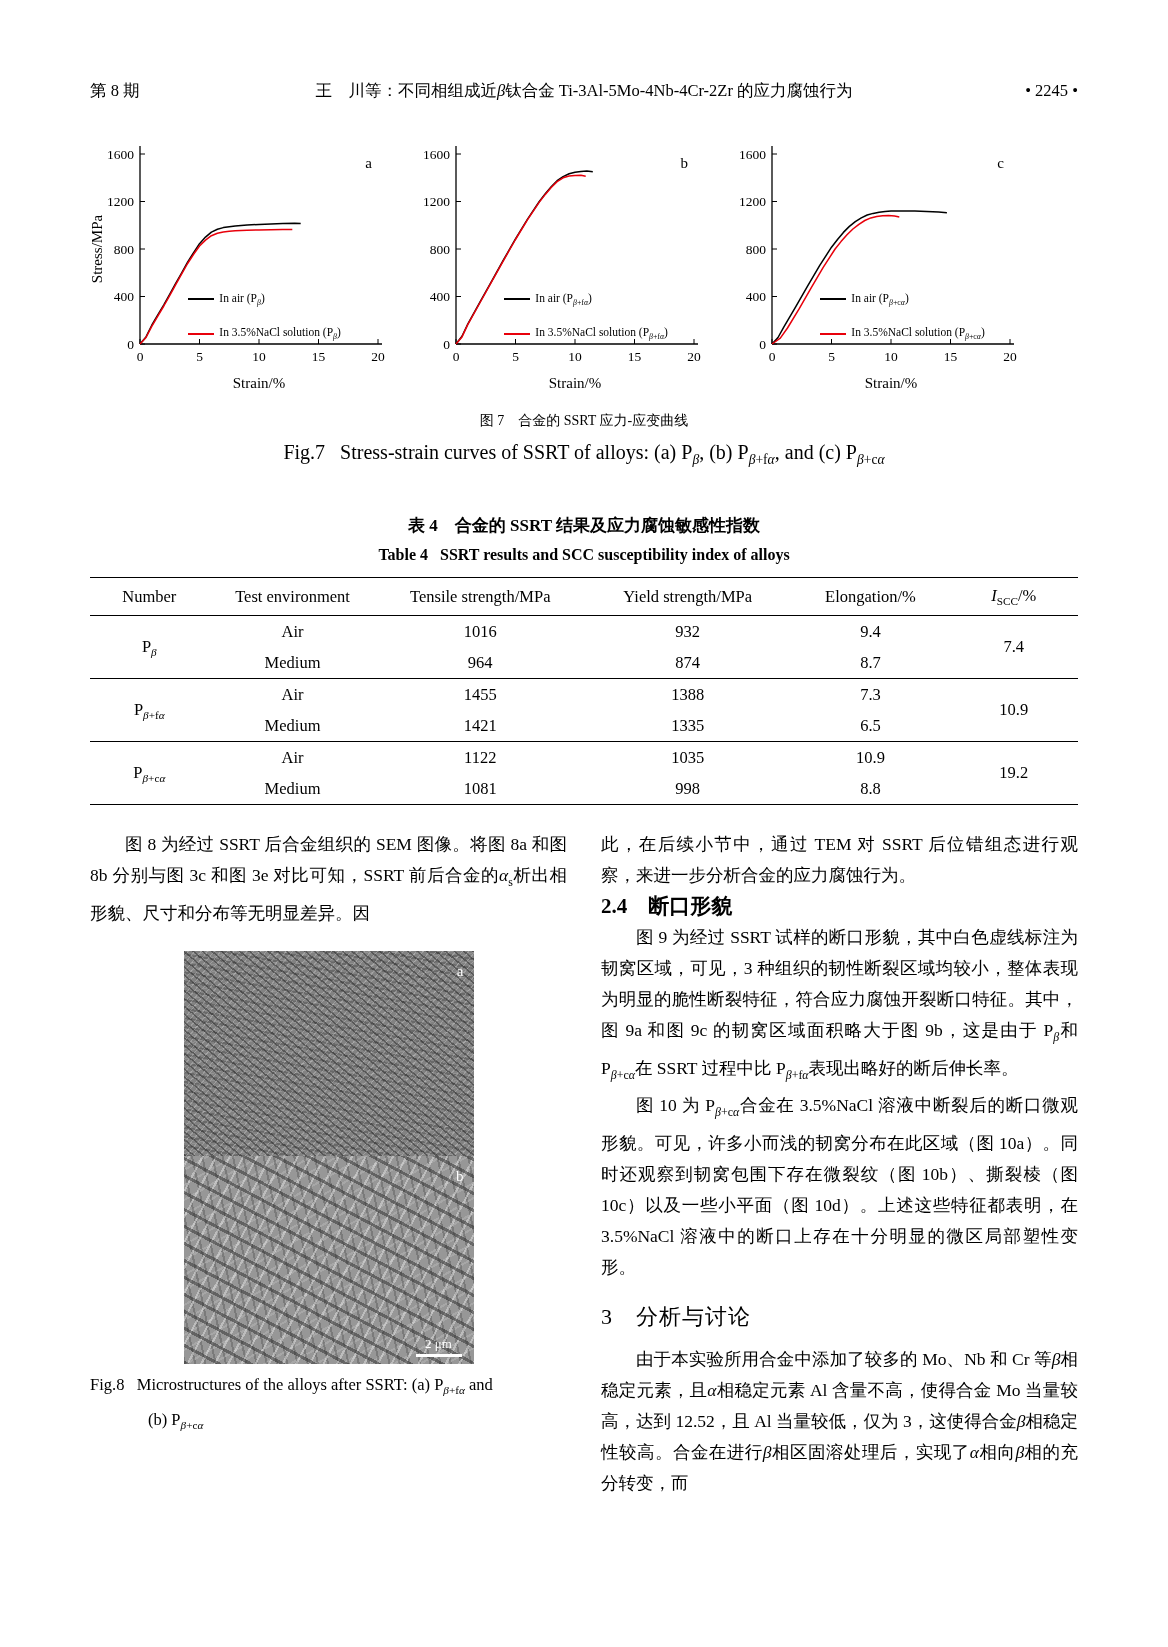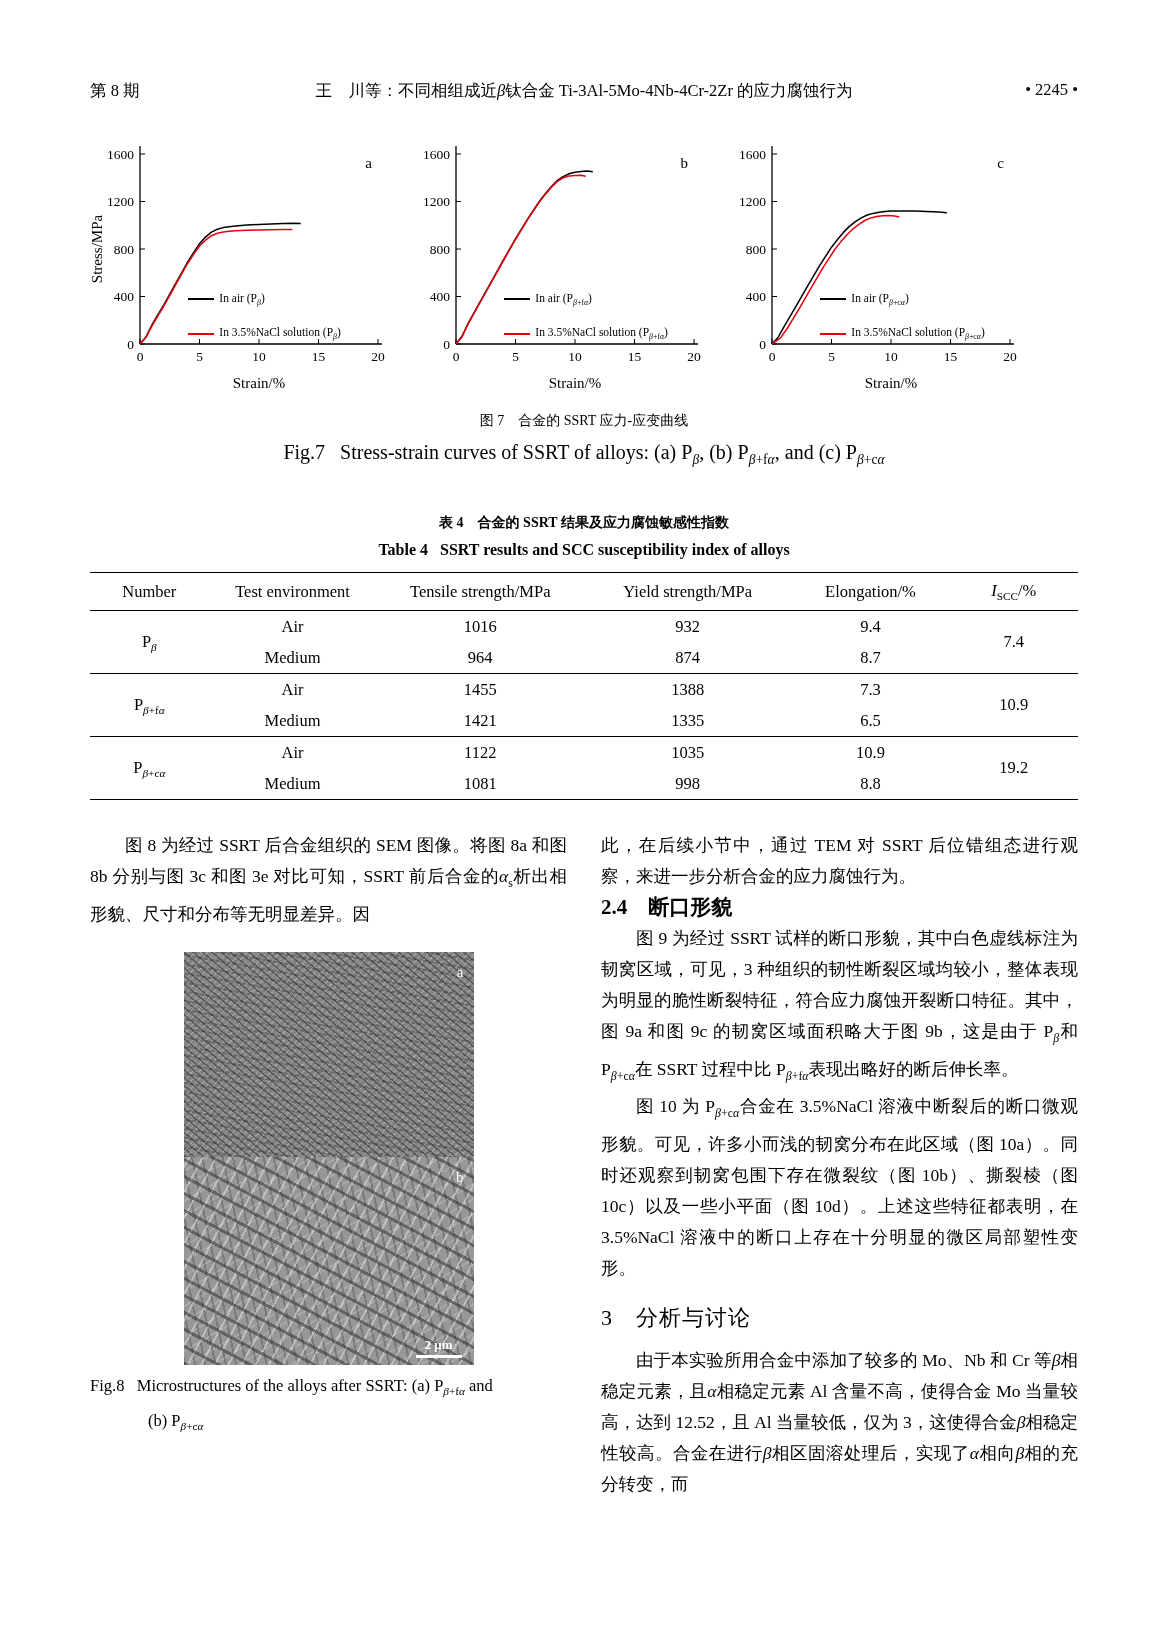--- a/index.html
+++ b/index.html
@@ -1,63 +1,63 @@
 <!DOCTYPE html>
 <html><head>
 <meta charset="utf-8">
 <style>
 *{margin:0;padding:0;box-sizing:border-box;}
 body{width:1168px;height:1647px;background:#fff;color:#000;
   font-family:"Liberation Serif","DejaVu Serif",serif;overflow:hidden;}
 .content{padding:0 90px;}
-.header{display:flex;justify-content:space-between;align-items:flex-start;padding-top:80px;font-size:16.5px;}
+.header{display:flex;justify-content:space-between;align-items:center;padding-top:80px;font-size:16.5px;}
 .header .issue{width:120px;}
 .header .pageno{width:120px;text-align:right;}
 .header .title{flex:1;text-align:center;}
 .fig7-row{display:flex;gap:18px;margin-top:38px;}
 .chart{position:relative;width:298px;height:256px;flex:0 0 auto;}
 .chart svg{display:block;}
 .chart .tick{font:13.5px "Liberation Serif",serif;fill:#000;}
 .chart .axlab{font:15px "Liberation Serif",serif;fill:#000;}
 .chart .panel{font:15px "Liberation Serif",serif;fill:#000;}
 .legend{position:absolute;left:33%;top:55%;display:flex;flex-direction:column;gap:8px;}
 .legend-row{display:flex;align-items:center;gap:5px;margin-top:11px;}
 .legend-line{width:26px;height:2px;flex:0 0 auto;}
 .legend-label{font-size:11.5px;white-space:nowrap;}
 .cap-cn{text-align:center;margin-top:16px;font-size:14px;}
 .cap-en{text-align:center;margin-top:11px;font-size:20px;}
 .table-block{margin-top:46px;}
-.tbl-title-cn{text-align:center;font-weight:bold;font-size:14px;}
+.tbl-title-cn{text-align:center;font-weight:bold;font-size:17px;}
 .tbl-title-en{text-align:center;font-weight:bold;font-size:16px;margin-top:9px;}
 table{width:100%;border-collapse:collapse;margin-top:13px;border-top:1.8px solid #000;border-bottom:1.8px solid #000;font-size:16.5px;}
 thead tr{border-bottom:1px solid #000;}
 tbody.grp{border-bottom:1px solid #000;}
 tbody.grp:last-of-type{border-bottom:none;}
 th{font-weight:normal;padding:8px 4px;text-align:center;}
 td{text-align:center;padding:5.5px 4px;}
 col.c0{width:12%;}col.c1{width:17%;}col.c2{width:21%;}col.c3{width:21%;}col.c4{width:16%;}col.c5{width:13%;}
-.columns{display:flex;gap:34px;margin-top:30px;}
+.columns{display:flex;gap:34px;margin-top:24px;}
 .col{width:477px;font-size:17.5px;line-height:31px;text-align:justify;}
 .indent{text-indent:2em;}
 .sub-heading{font-size:21px;line-height:31px;font-weight:bold;}
 .sec-heading{font-size:22px;font-weight:normal;margin:18px 0 12px;letter-spacing:1px;}
 .fig8{width:290px;margin:22px auto 0;}
 .sem{width:290px;position:relative;}
 .sem-a{height:205px;background-color:#828282;background-image:
  repeating-linear-gradient(40deg, rgba(35,35,35,.45) 0 1.5px, rgba(0,0,0,0) 1.5px 6px),
  repeating-linear-gradient(-50deg, rgba(225,225,225,.3) 0 1px, rgba(0,0,0,0) 1px 5px),
  repeating-linear-gradient(10deg, rgba(60,60,60,.35) 0 2px, rgba(0,0,0,0) 2px 9px),
  repeating-linear-gradient(-15deg, rgba(205,205,205,.22) 0 1px, rgba(0,0,0,0) 1px 7px);}
 .sem-b{height:208px;background-color:#979797;background-image:
  repeating-linear-gradient(28deg, rgba(45,45,45,.5) 0 3px, rgba(0,0,0,0) 3px 15px),
  repeating-linear-gradient(-62deg, rgba(235,235,235,.45) 0 2px, rgba(0,0,0,0) 2px 12px),
  repeating-linear-gradient(78deg, rgba(55,55,55,.3) 0 2px, rgba(0,0,0,0) 2px 10px),
  repeating-linear-gradient(-30deg, rgba(215,215,215,.25) 0 2px, rgba(0,0,0,0) 2px 13px);}
 .panel-letter{position:absolute;top:5px;right:10px;color:#fff;font-size:15px;}
-.scalebar{position:absolute;right:12px;bottom:7px;display:flex;flex-direction:column;align-items:center;color:#fff;font-size:13px;line-height:1.1;font-weight:bold;}
+.scalebar{position:absolute;right:12px;bottom:7px;display:flex;flex-direction:column;align-items:center;color:#fff;font-size:13px;line-height:1.1;}
 .scalebar .bar{width:46px;height:3px;background:#fff;margin-top:3px;}
 .fig8cap{margin-top:30px;}
 .fig8-en{font-size:16.5px;line-height:30px;text-align:left;margin-top:6px;}
 .fig8-en.line2{padding-left:58px;margin-top:0;}
 sub{font-size:.68em;}
 </style>
 </head>
 <body>
 
 <div class="content">

